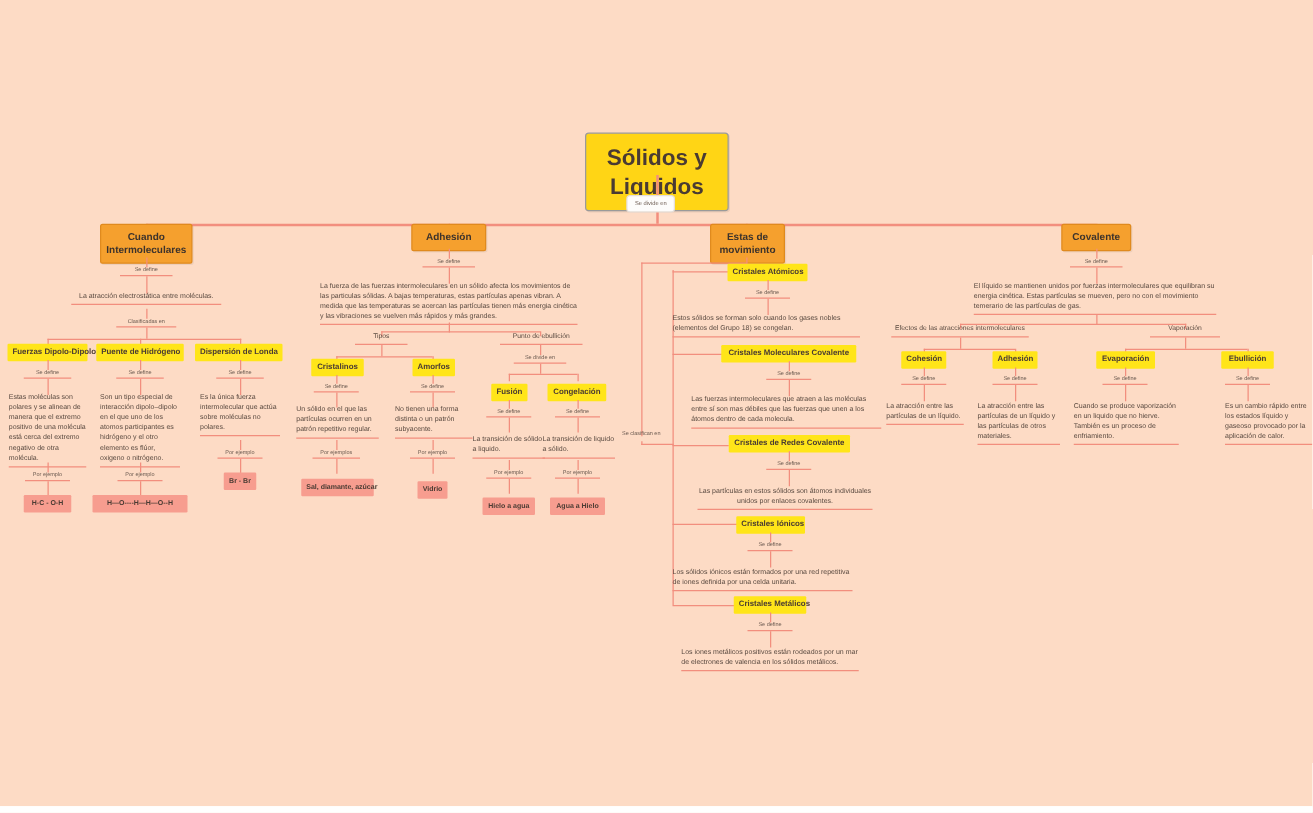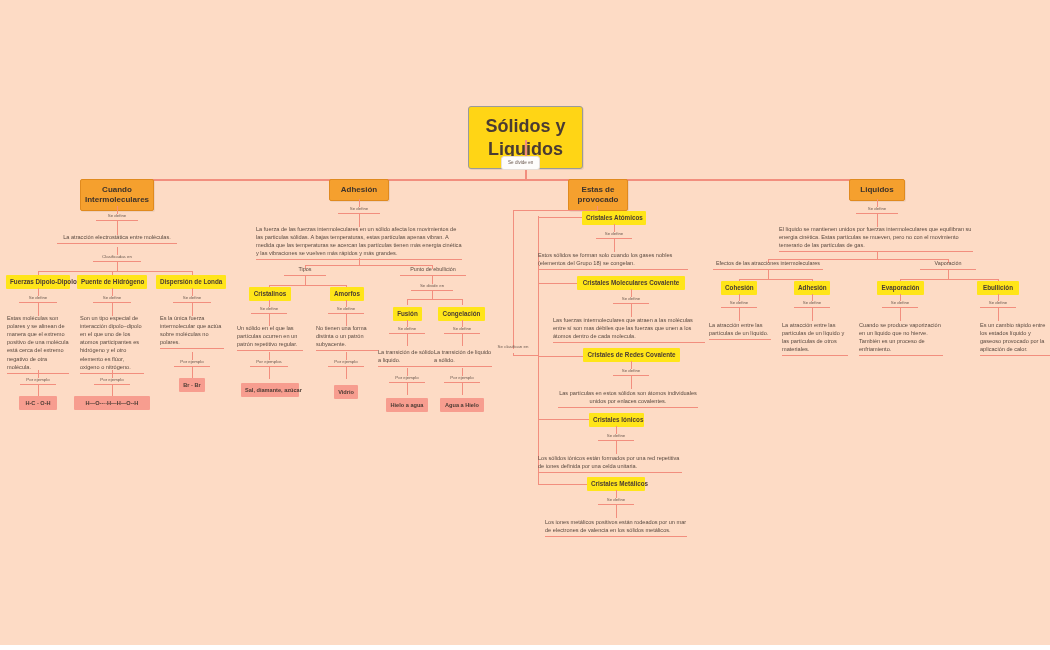--- a/index.html
+++ b/index.html
@@ -262,21 +262,21 @@
   <div class="node cap" style="left:444px; top:326px; width:36px;">Se define</div>
   <div class="ln lnv" style="left:462px; top:334px; height:12px;"></div>
   <div class="node desc" style="left:434px; top:348px; width:58px;">La transición de liquido a sólido.</div>
   <div class="ln lnv" style="left:462px; top:368px; height:8px;"></div>
   <div class="node cap" style="left:444px; top:375px; width:36px;">Por ejemplo</div>
   <div class="ln lnv" style="left:462px; top:383px; height:12px;"></div>
   <div class="node ex" style="left:440px; top:398px; width:44px;">Agua a Hielo</div>
 
   <div class="node cat" style="left:568px; top:179px; width:60px;">
     <div>Estas de</div>
-    <div>provocado</div>
+    <div>movimiento</div>
   </div>
 
   <div class="ln lnv" style="left:597px; top:206px; height:5px;"></div>
   <div class="ln lnh" style="left:513px; top:210px; width:85px;"></div>
   <div class="ln lnv" style="left:513px; top:210px; height:139px;"></div>
   <div class="node cap nb" style="left:489px; top:344px; width:48px;">Se clasifican en</div>
   <div class="ln lnv" style="left:513px; top:353px; height:3px;"></div>
   <div class="ln lnh" style="left:513px; top:355px; width:26px;"></div>
   <div class="ln lnv" style="left:538px; top:216px; height:268px;"></div>
 
@@ -308,21 +308,21 @@
   <div class="ln lnv" style="left:616px; top:441px; height:13px;"></div>
   <div class="node desc" style="left:538px; top:454px; width:144px;">Los sólidos iónicos están formados por una red repetitiva de iones definida por una celda unitaria.</div>
 
   <div class="ln lnh" style="left:538px; top:484px; width:50px;"></div>
   <div class="node sub" style="left:587px; top:477px; width:58px;">Cristales Metálicos</div>
   <div class="ln lnv" style="left:616px; top:490px; height:8px;"></div>
   <div class="node cap" style="left:598px; top:497px; width:36px;">Se define</div>
   <div class="ln lnv" style="left:616px; top:505px; height:13px;"></div>
   <div class="node desc" style="left:545px; top:518px; width:142px;">Los iones metálicos positivos están rodeados por un mar de electrones de valencia en los sólidos metálicos.</div>
 
-  <div class="node cat" style="left:849px; top:179px; width:56px;">Liquidos</div>
+  <div class="node cat" style="left:849px; top:179px; width:56px;">Covalente</div>
 
   <div class="ln lnv" style="left:877px; top:199px; height:8px;"></div>
   <div class="node cap" style="left:856px; top:206px; width:42px;">Se define</div>
   <div class="ln lnv" style="left:877px; top:214px; height:13px;"></div>
 
   <div class="node desc" style="left:779px; top:225px; width:194px;">El líquido se mantienen unidos por fuerzas intermoleculares que equilibran su energia cinética. Estas partículas se mueven, pero no con el movimiento temerario de las partículas de gas.</div>
 
   <div class="ln lnv" style="left:877px; top:252px; height:8px;"></div>
   <div class="ln lnh" style="left:768px; top:259px; width:181px;"></div>
   <div class="ln lnv" style="left:768px; top:259px; height:4px;"></div>

